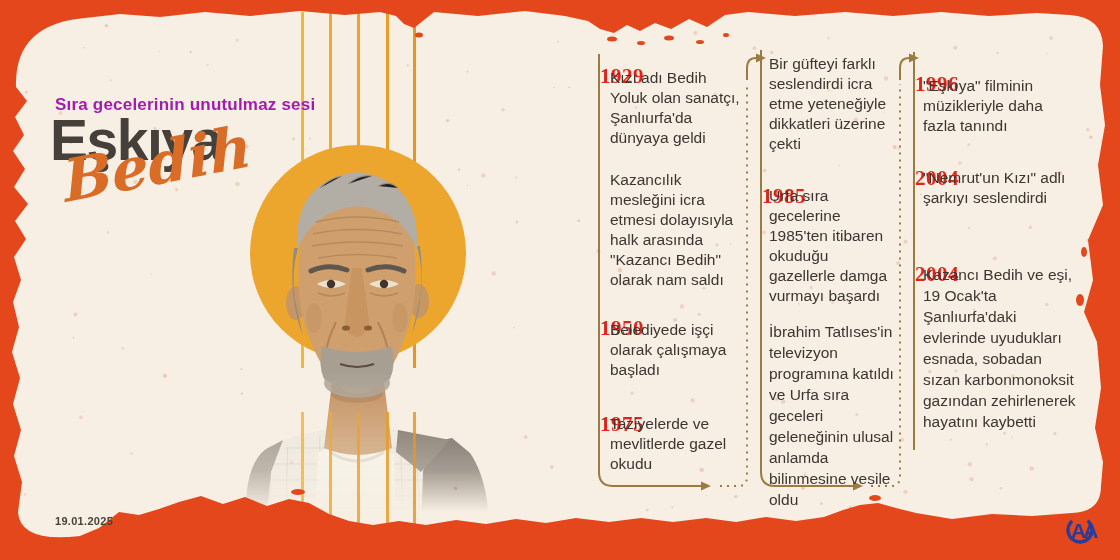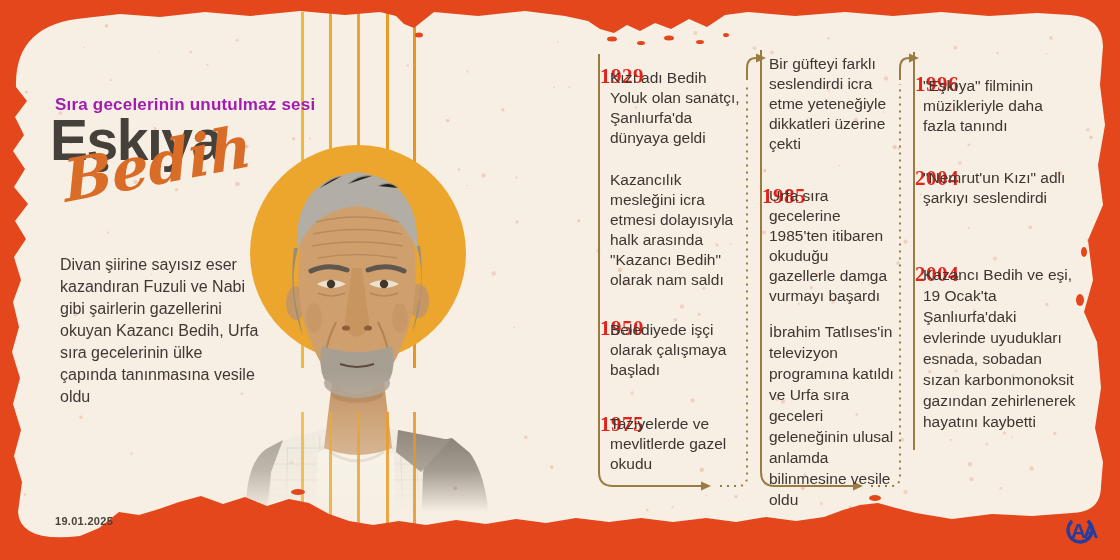--- a/index.html
+++ b/index.html
@@ -306,21 +306,20 @@
       <path d="M701,481.5 L711,486 L701,490.5 Z"></path>
       <path d="M756,53.5 L766,58 L756,62.5 Z"></path>
       <path d="M853,481.5 L863,486 L853,490.5 Z"></path>
       <path d="M909,53.5 L919,58 L909,62.5 Z"></path>
     </g>
   </svg>
 
   <div class="abs kicker">Sıra gecelerinin unutulmaz sesi</div>
   <div class="abs title">Eşkıya</div>
   <div class="abs script">Bedih</div>
-  <div class="abs intro">Divan şiirine sayısız eser kazandıran Fuzuli ve Nabi gibi şairlerin gazellerini okuyan Kazancı Bedih, Urfa sıra gecelerinin ülke çapında tanınmasına vesile oldu</div>
 
   <div>
     <div class="tl-year" style="left:600px;top:44px">1929</div>
     <div class="tl-text" style="left:610px;top:68px;width:132px">Kızı adı Bedih Yoluk olan sanatçı, Şanlıurfa'da dünyaya geldi</div>
     <div class="tl-text" style="left:610px;top:170px;width:136px">Kazancılık mesleğini icra etmesi dolayısıyla halk arasında "Kazancı Bedih" olarak nam saldı</div>
     <div class="tl-year" style="left:600px;top:296px">1950</div>
     <div class="tl-text" style="left:610px;top:320px;width:132px">Belediyede işçi olarak çalışmaya başladı</div>
     <div class="tl-year" style="left:600px;top:392px">1975</div>
     <div class="tl-text" style="left:610px;top:414px;width:132px">Taziyelerde ve mevlitlerde gazel okudu</div>
   </div>

